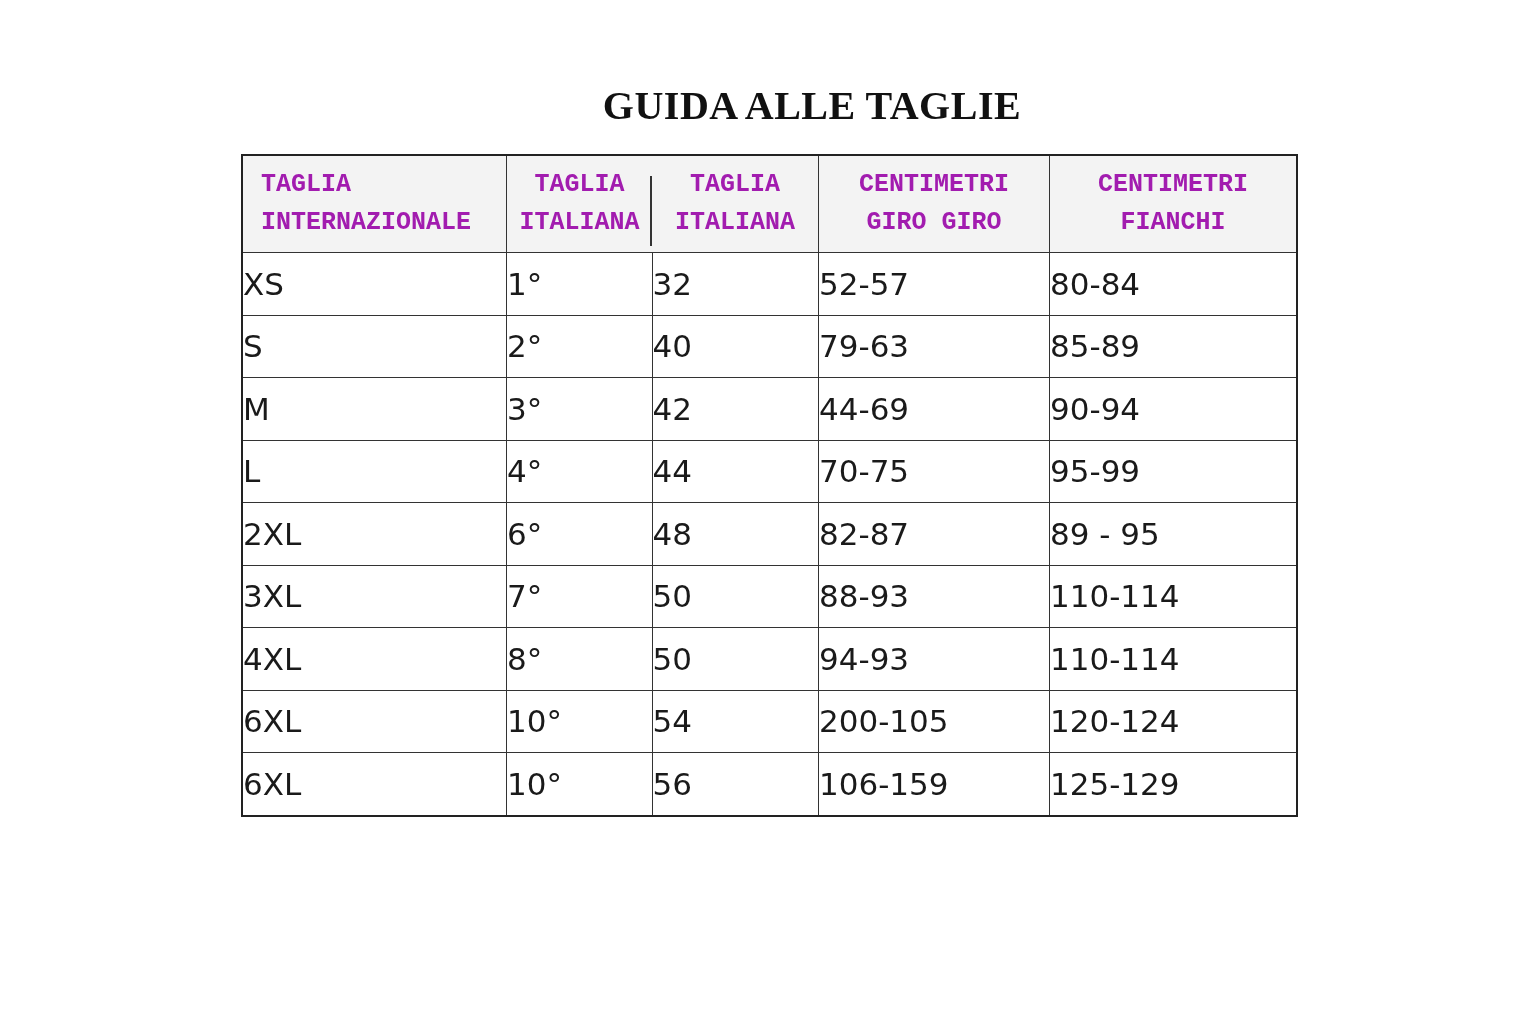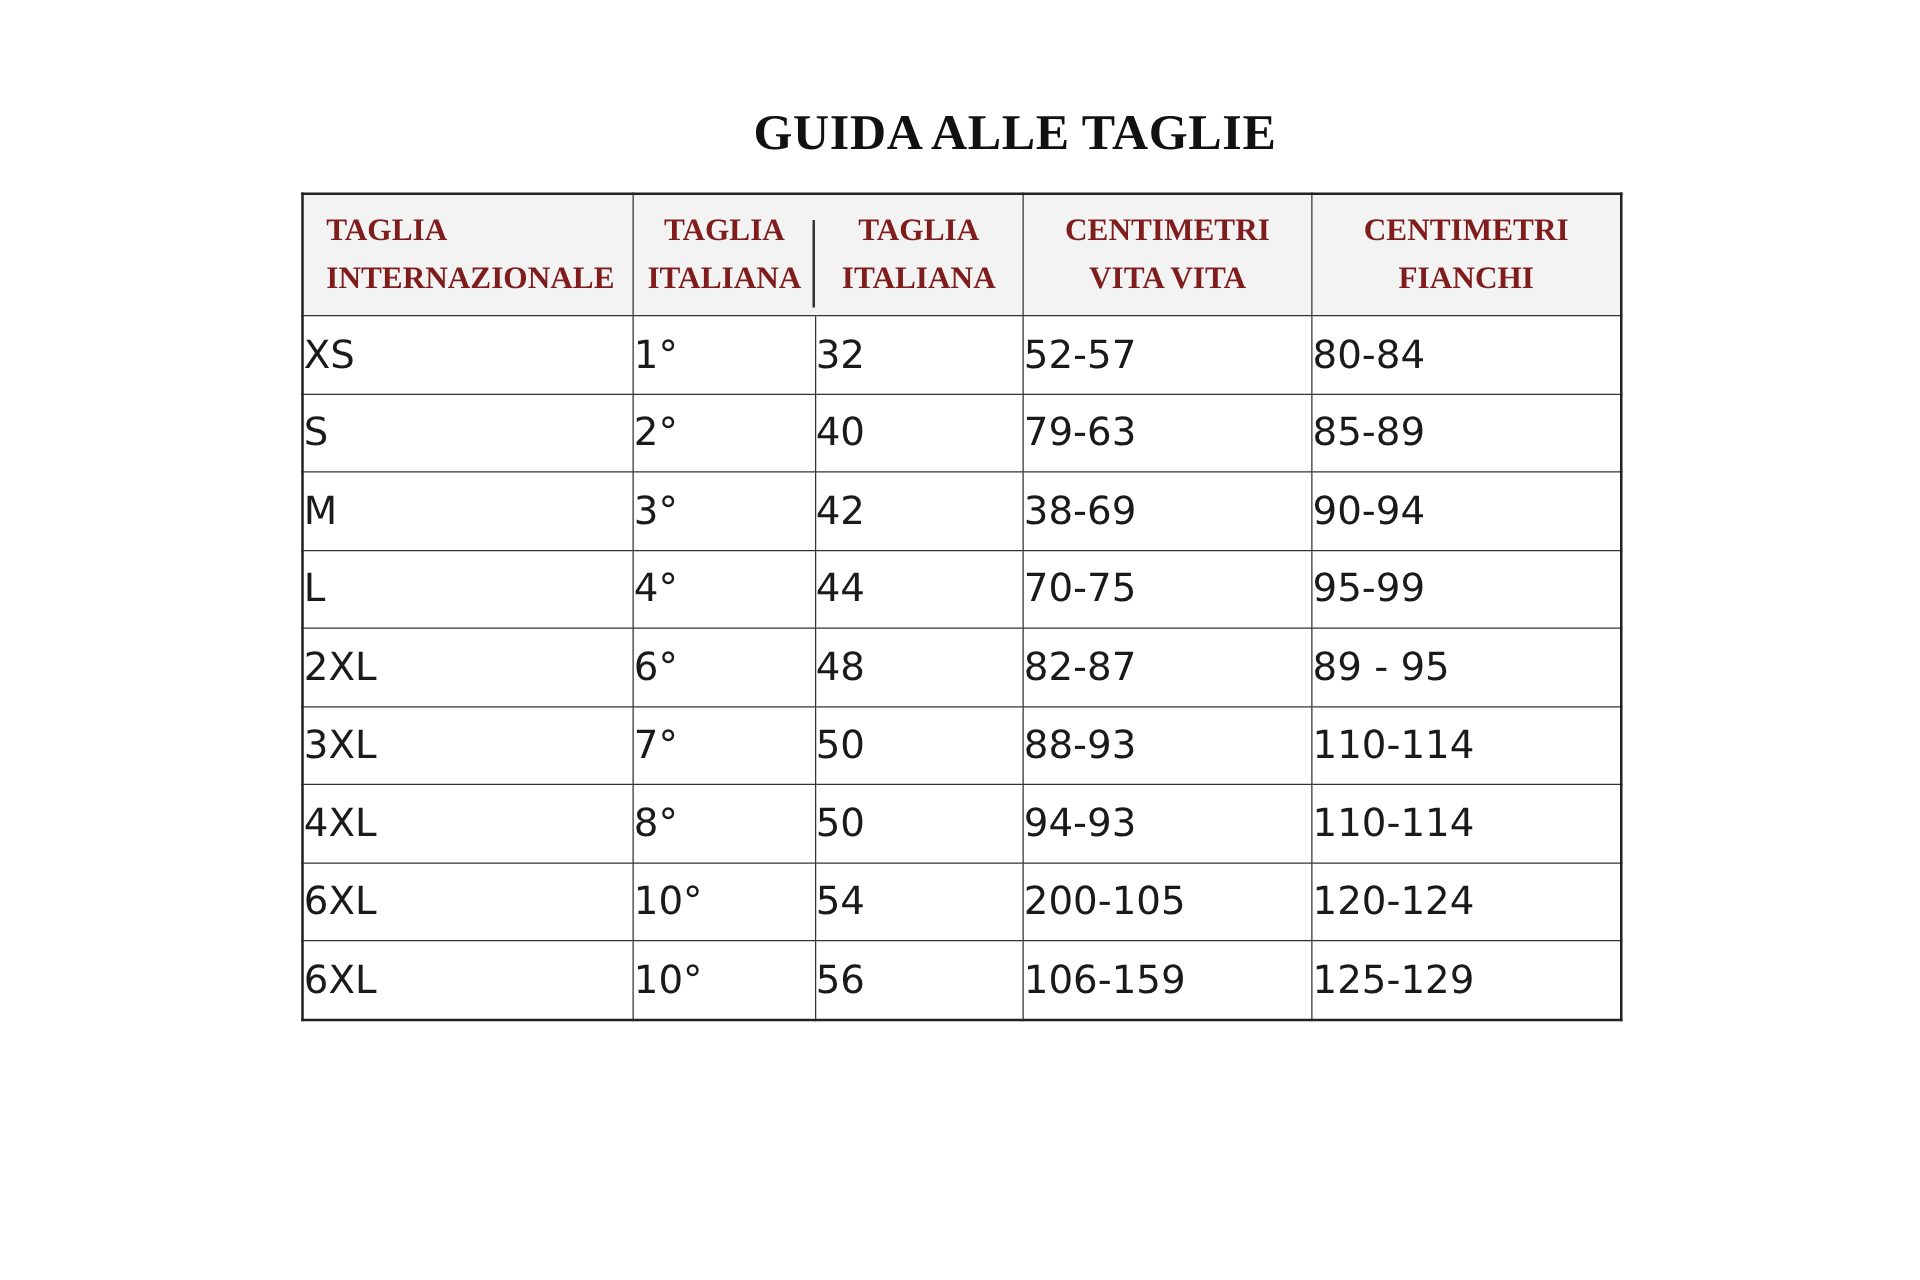--- a/index.html
+++ b/index.html
@@ -1,20 +1,20 @@
 <!DOCTYPE html>
 <html><head>
 <meta charset="utf-8">
 <style>
   html,body{margin:0;padding:0;background:#ffffff;}
   body{width:1536px;height:1024px;position:relative;overflow:hidden;}
   .title{position:absolute;top:82px;left:0;width:1536px;text-align:center;
     font-family:"Liberation Serif","DejaVu Serif",serif;font-weight:bold;font-size:40px;color:#111;letter-spacing:0.5px;padding-left:44px;}
   table{position:absolute;left:241px;top:154px;border-collapse:collapse;border:2px solid #222;}
-  th{background:#f3f3f3;font-family:Liberation Serif, serif;font-weight:bold;font-size:25px;color:#7f1d1d;
+  th{background:#f3f3f3;font-family:Liberation Mono, monospace;font-weight:bold;font-size:25px;color:#a21caf;
      line-height:38px;height:96px;padding:0;border:1.5px solid #333;vertical-align:middle;}
   th .l{display:block;}
   th.left{text-align:left;padding-left:18px;}
   td{font-family:"DejaVu Sans","Liberation Sans",sans-serif;font-size:31px;color:#1a1a1a;text-align:left;
      height:61.5px;padding:0;border:1.5px solid #333;}
   .c1{width:245px}.c2{width:145px}.c3{width:166px}.c4{width:230px}.c5{width:246px}
   th.split{border-right:none;}
   th.splitr{border-left:none;}
   .divider{position:absolute;left:650px;top:176px;width:2px;height:70px;background:#333;}
 </style>
@@ -33,21 +33,21 @@
       <th class="c2 split">
         <span class="l">TAGLIA</span>
         <span class="l">ITALIANA</span>
       </th>
       <th class="c3 splitr">
         <span class="l">TAGLIA</span>
         <span class="l">ITALIANA</span>
       </th>
       <th class="c4">
         <span class="l">CENTIMETRI</span>
-        <span class="l">VITA VITA</span>
+        <span class="l">GIRO GIRO</span>
       </th>
       <th class="c5">
         <span class="l">CENTIMETRI</span>
         <span class="l">FIANCHI</span>
       </th>
     </tr>
   </thead>
   <tbody id="tbody">
     <tr>
         <td>XS</td>
@@ -60,21 +60,21 @@
         <td>S</td>
         <td>2°</td>
         <td>40</td>
         <td>79-63</td>
         <td>85-89</td>
       </tr>
     <tr>
         <td>M</td>
         <td>3°</td>
         <td>42</td>
-        <td>38-69</td>
+        <td>44-69</td>
         <td>90-94</td>
       </tr>
     <tr>
         <td>L</td>
         <td>4°</td>
         <td>44</td>
         <td>70-75</td>
         <td>95-99</td>
       </tr>
     <tr>

